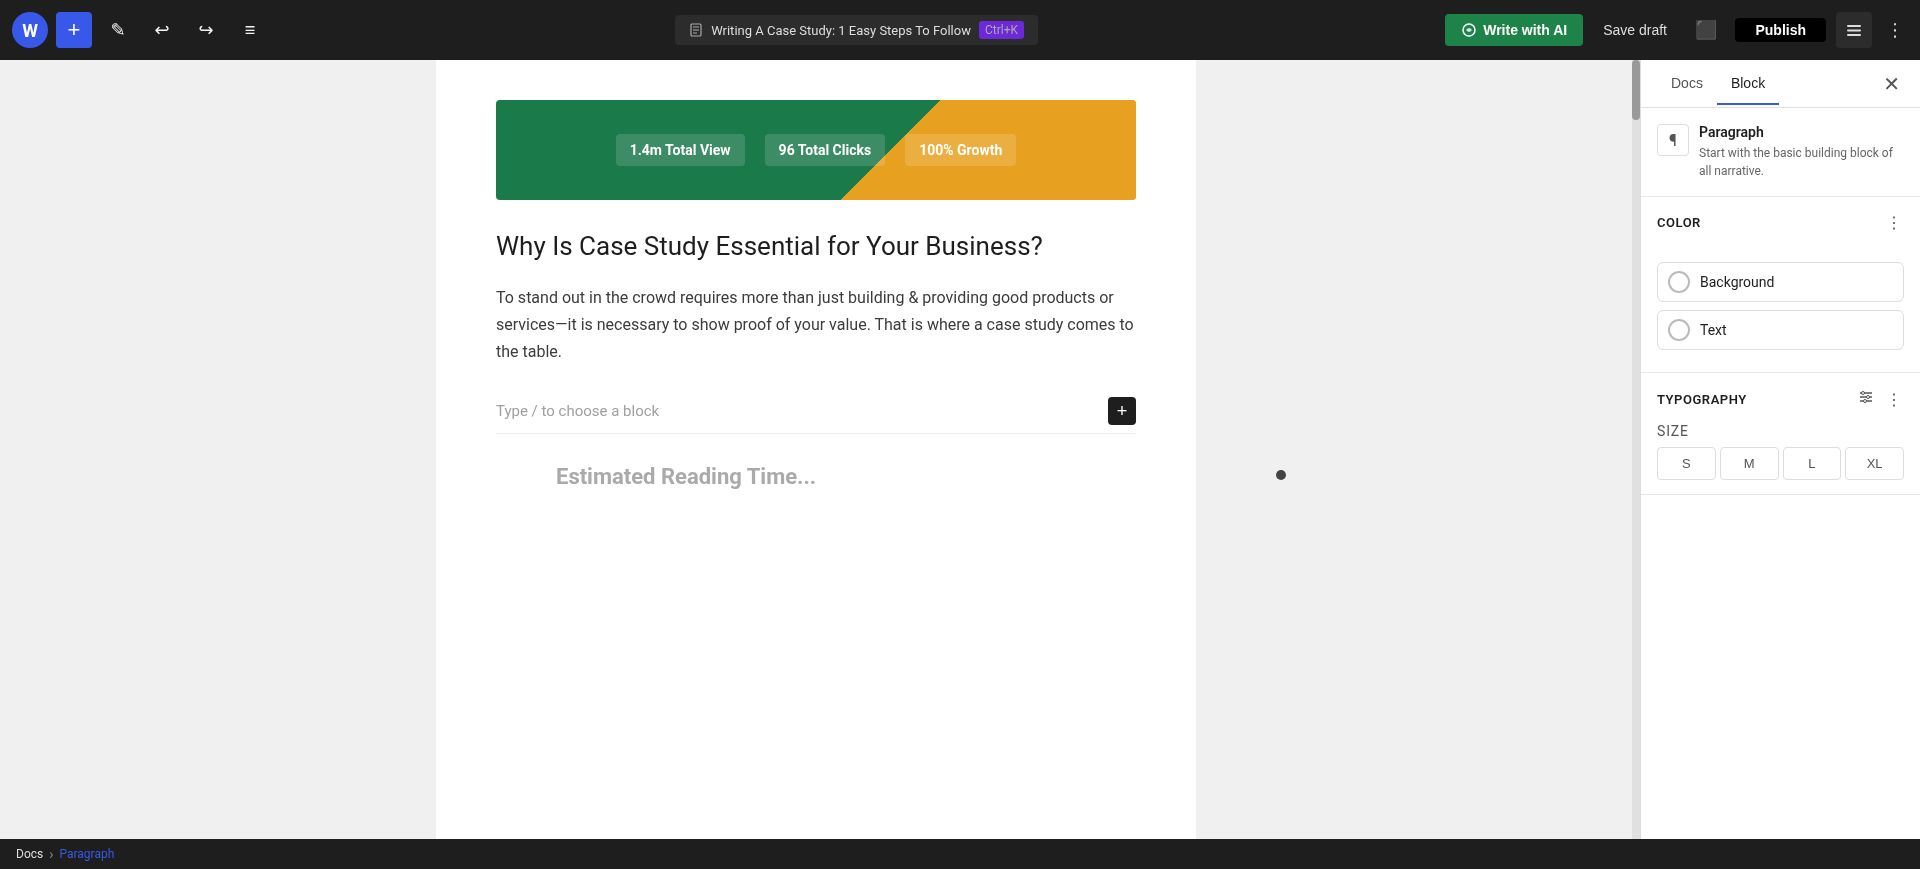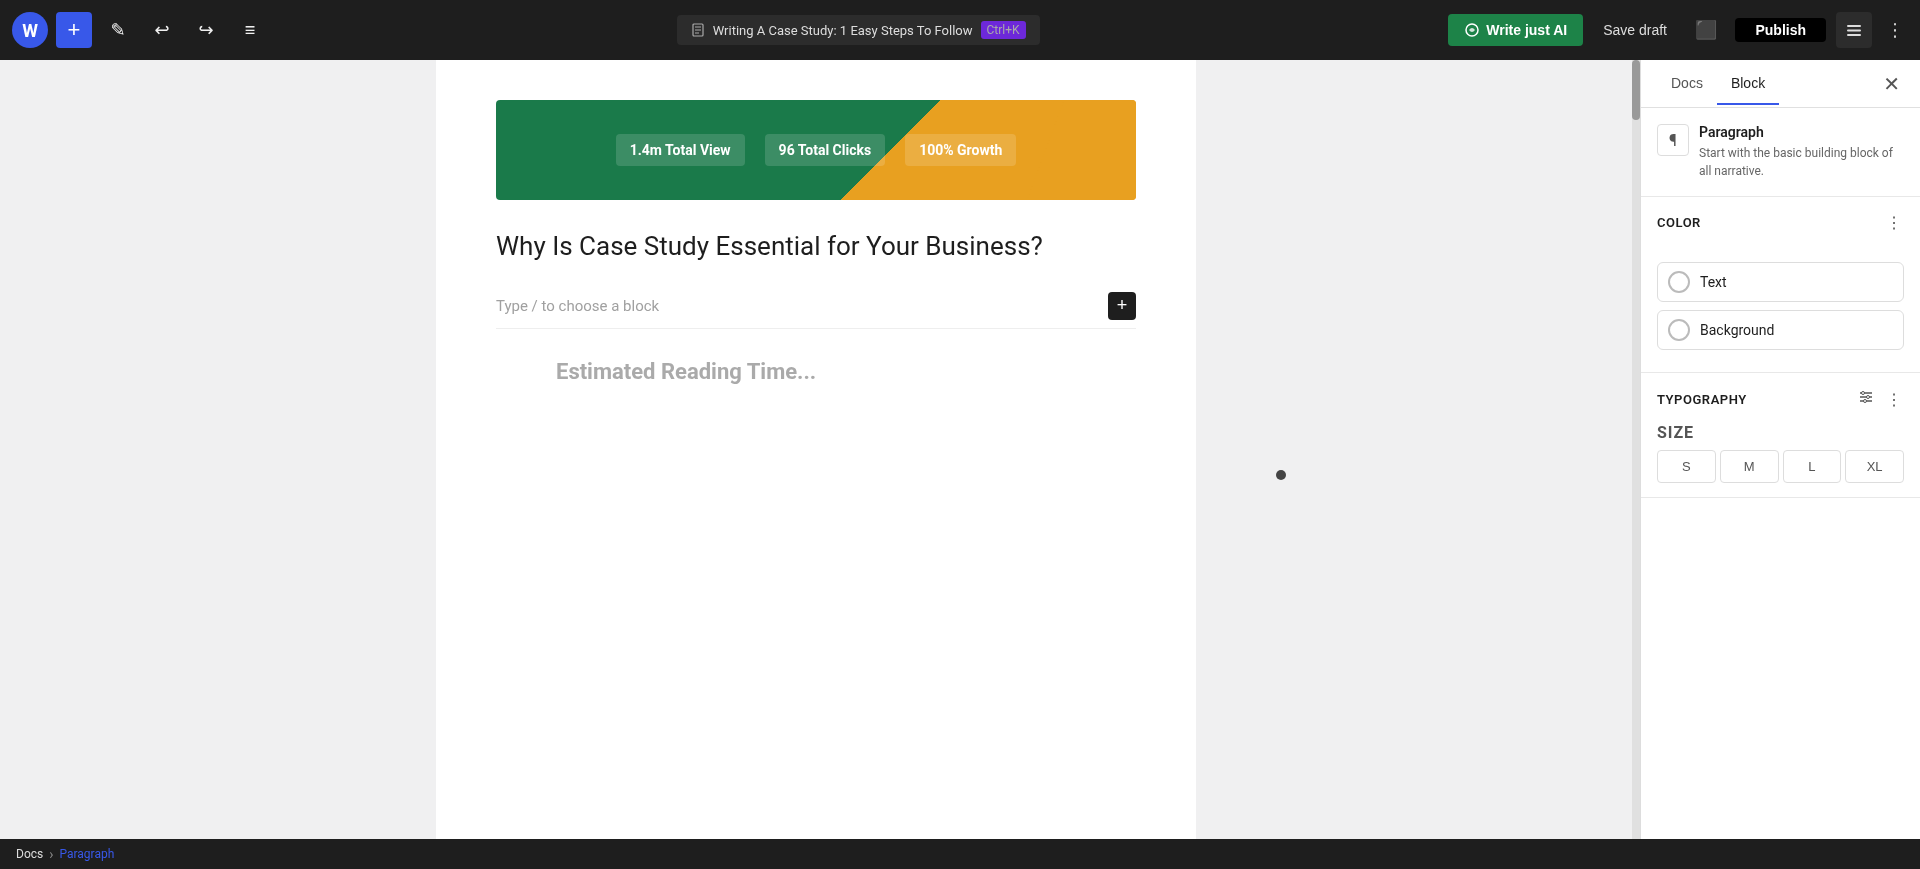--- a/index.html
+++ b/index.html
@@ -366,22 +366,22 @@
       padding: 14px 16px;
       border-bottom: 1px solid #e8e8e8;
     }
     .typography-header {
       display: flex;
       align-items: center;
       justify-content: space-between;
       margin-bottom: 12px;
     }
     .size-label {
-      font-size: 16px;
-      font-weight: 700;
+      font-size: 14px;
+      font-weight: 400;
       color: #555;
       text-transform: uppercase;
       letter-spacing: 0.06em;
       margin-bottom: 8px;
     }
     .size-options {
       display: grid;
       grid-template-columns: repeat(4, 1fr);
       gap: 4px;
     }
@@ -508,21 +508,21 @@
   </div>
 
   <div class="toolbar-separator"></div>
 
   <div class="toolbar-right">
     <button class="write-ai-btn">
       <svg width="16" height="16" viewBox="0 0 16 16" fill="none">
         <circle cx="8" cy="8" r="6" stroke="white" stroke-width="1.5" fill="none"></circle>
         <path d="M5 8 Q8 4 11 8 Q8 12 5 8Z" fill="white" opacity="0.8"></path>
       </svg>
-      <span>Write just AI</span>
+      <span>Write with AI</span>
     </button>
     <button class="save-draft-btn">
       <span>Save draft</span>
     </button>
     <button class="view-btn">
       <span>⬛</span>
     </button>
     <button class="publish-btn">
       <span>Publish</span>
     </button>
@@ -555,20 +555,21 @@
           <div class="metric-card">
             <div class="val">100% Growth</div>
           </div>
         </div>
 
         <div style="position:absolute;right:0;top:0;width:120px;height:130px;background:#e8a020;clip-path:polygon(40% 0, 100% 0, 100% 100%, 0% 100%);z-index:0;"></div>
       </div>
 
       <h2 class="heading-h2">Why Is Case Study Essential for Your Business?</h2>
 
+      <p class="paragraph">To stand out in the crowd requires more than just building &amp; providing good products or services—it is necessary to show proof of your value. That is where a case study comes to the table.</p>
 
       <div class="block-placeholder">
         <span>Type / to choose a block</span>
         <button class="add-block-btn">
           <span>+</span>
         </button>
       </div>
 
       <div style="position:absolute;left:840px;top:410px;">
         <div class="cursor-dot"></div>
@@ -612,25 +613,25 @@
 
     <div class="panel-section">
       <div class="section-header">
         <span class="section-title">Color</span>
         <button class="section-options-btn">
           <span>⋮</span>
         </button>
       </div>
       <div class="color-option">
         <div class="color-circle" style="border-color:#bbb;"></div>
-        <span class="color-label">Text</span>
+        <span class="color-label">Background</span>
       </div>
       <div class="color-option">
         <div class="color-circle" style="border-color:#bbb;"></div>
-        <span class="color-label">Background</span>
+        <span class="color-label">Text</span>
       </div>
     </div>
 
     <div class="typography-section">
       <div class="typography-header">
         <span class="section-title">Typography</span>
         <div style="display:flex;gap:4px;align-items:center;">
           <button class="size-adjust-btn">
             <svg width="16" height="16" viewBox="0 0 16 16" fill="none">
               <line x1="2" y1="8" x2="14" y2="8" stroke="#555" stroke-width="1.5"></line>

